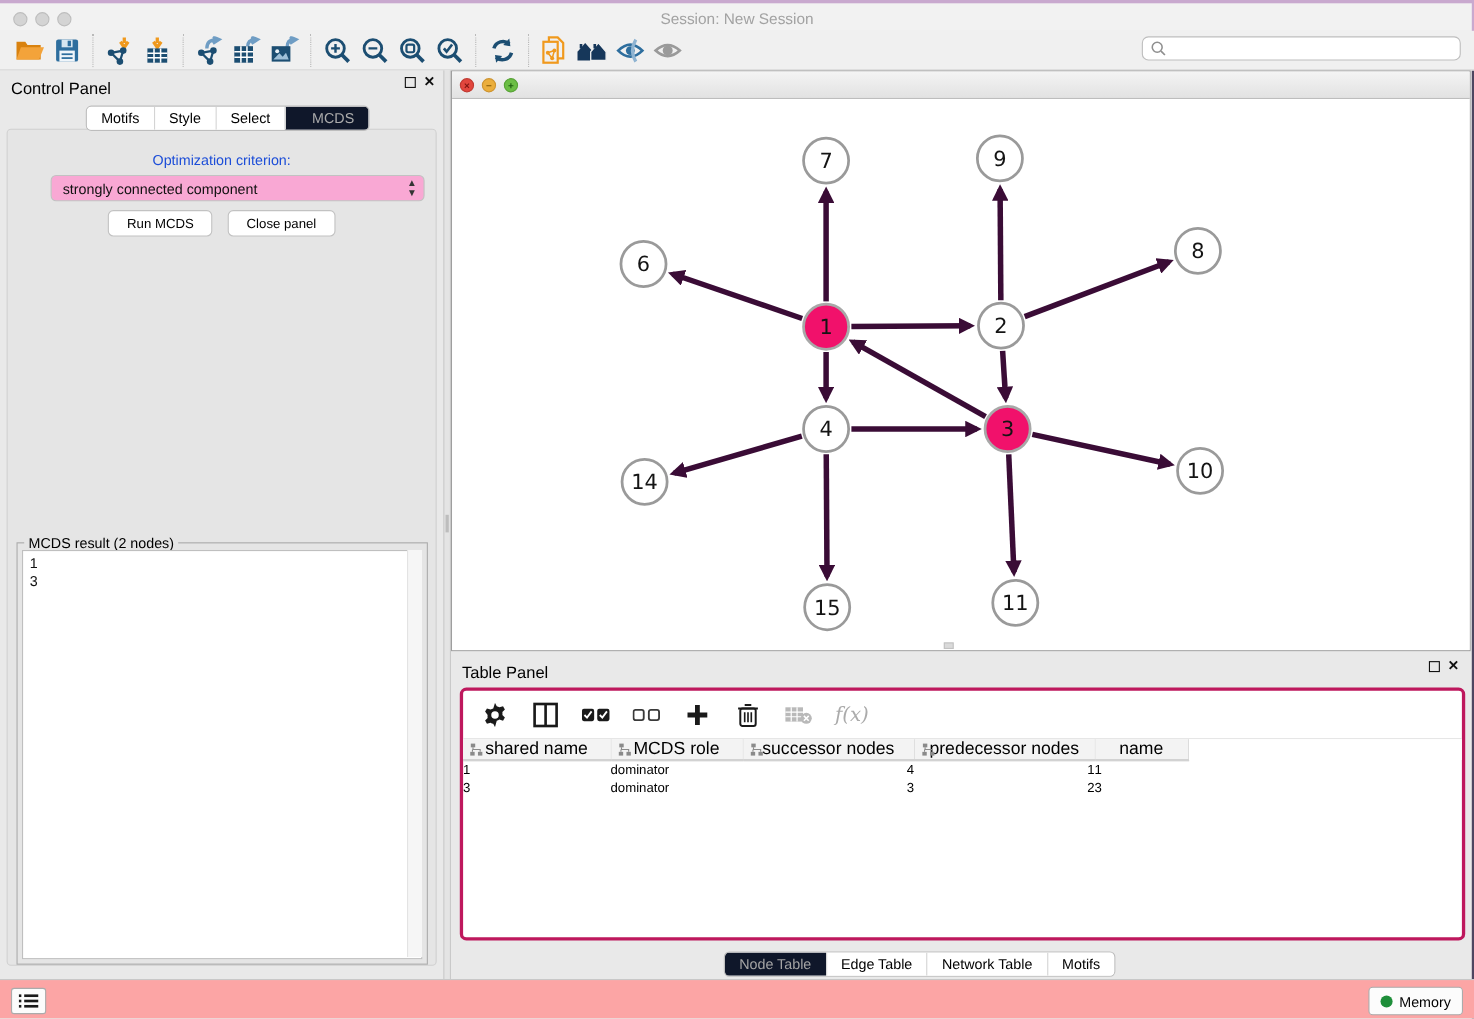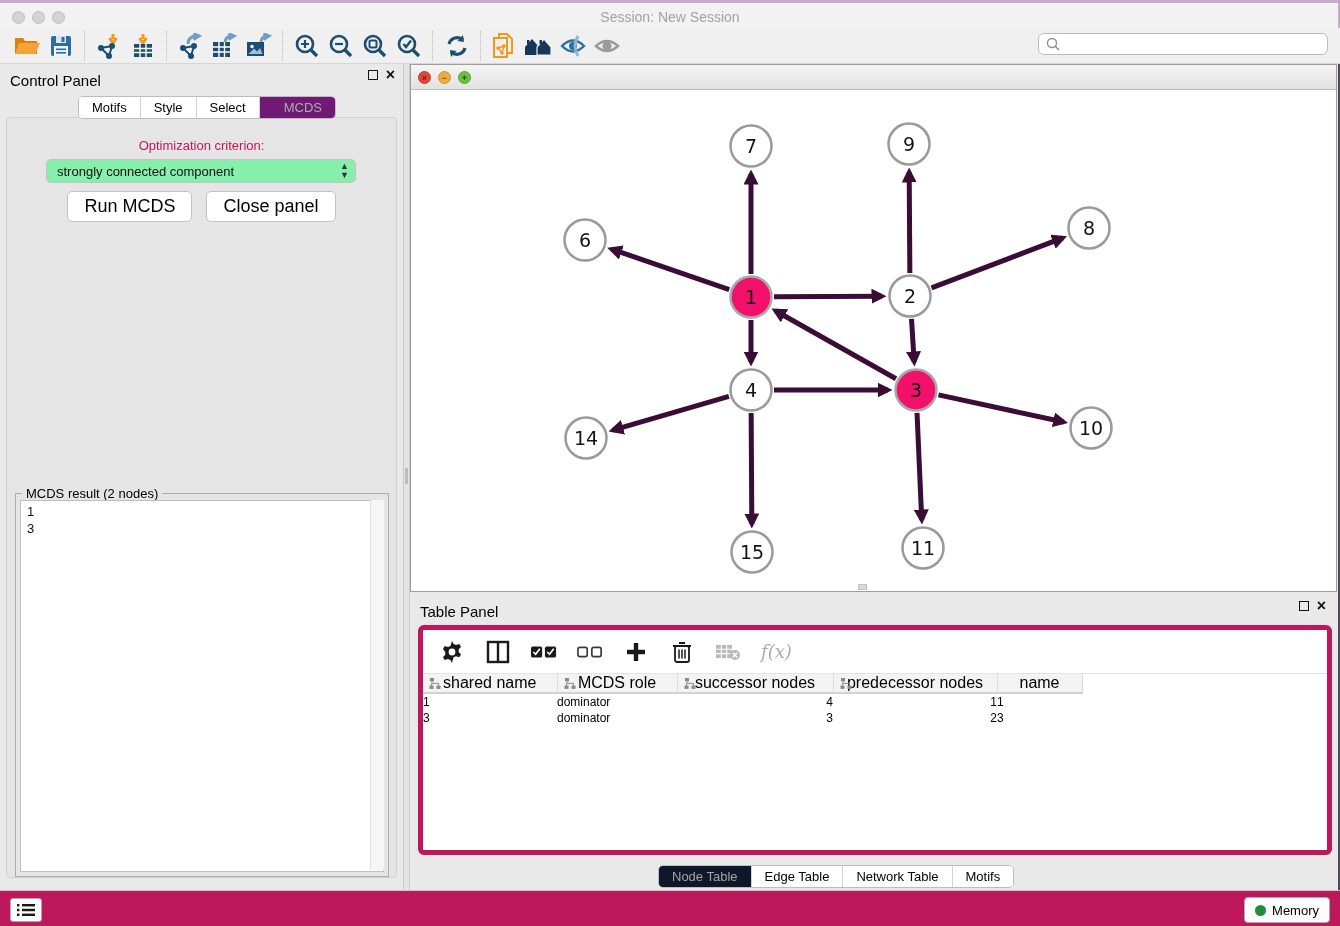--- a/index.html
+++ b/index.html
@@ -27,29 +27,29 @@
   .searchbox input{border:none;outline:none;flex:1;font-size:13px;font-family:"Liberation Sans",sans-serif;background:transparent;}
   
   .cp-header{position:absolute;left:0;top:64px;width:403px;height:30px;}
   .panel-title{font-size:15px;color:#000;position:absolute;left:10px;top:8px;}
   .panel-btns{position:absolute;right:8px;top:6px;display:flex;gap:8px;align-items:center;}
   .float-icon{width:10px;height:10px;border:1.5px solid #111;box-sizing:border-box;display:inline-block;}
   .close-icon{font-size:16px;font-weight:bold;color:#111;line-height:10px;}
   .seg-tabs{position:absolute;display:flex;border:1px solid #BDBDBD;border-radius:5px;overflow:hidden;background:#fff;}
   .seg-tabs .seg{padding:3px 13px;font-size:13px;background:#fff;color:#000;border-left:1px solid #D4D4D4;cursor:default;}
   .seg-tabs .seg:first-child{border-left:none;}
-  .seg-tabs .seg.active{background:#701a75;color:#ABABAB;padding-left:24px;}
+  .seg-tabs .seg.active{background:#0f172a;color:#ABABAB;padding-left:24px;}
   .cp-tabs{left:78px;top:96px;z-index:3;}
   .cp-body{position:absolute;left:6px;top:117px;width:391px;height:761px;background:#E5E5E5;
     border:1px solid #D0D0D0;border-radius:4px;box-sizing:border-box;}
-  .opt-label{position:absolute;left:0;top:20px;width:100%;text-align:center;font-size:13px;color:#be185d;}
-  .dropdown{position:absolute;left:39px;top:41px;width:310px;height:24px;background:#86efac;border:1px solid #C2C2C2;
+  .opt-label{position:absolute;left:0;top:20px;width:100%;text-align:center;font-size:13px;color:#1d4ed8;}
+  .dropdown{position:absolute;left:39px;top:41px;width:340px;height:24px;background:#f9a8d4;border:1px solid #C2C2C2;
     border-radius:5px;display:flex;align-items:center;box-sizing:border-box;padding-left:10px;font-size:13px;}
   .dd-stepper{position:absolute;right:6px;top:2px;display:flex;flex-direction:column;line-height:9px;font-size:9px;color:#333;}
-  .btn{background:#fff;border:1px solid #C2C2C2;border-radius:5px;font-size:18px;padding:4px 16px;
+  .btn{background:#fff;border:1px solid #C2C2C2;border-radius:5px;font-size:12px;padding:4px 16px;
     font-family:"Liberation Sans",sans-serif;color:#000;}
   .cp-btnrow{position:absolute;left:0;top:73px;width:100%;display:flex;justify-content:center;gap:14px;}
   .groupbox{position:absolute;left:8px;top:375px;width:372px;height:382px;border:1px solid #ABABAB;}
   .groupbox-legend{position:absolute;left:6px;top:-8px;background:#E5E5E5;padding:0 4px;font-size:13px;color:#000;}
   .result-area{position:absolute;left:4px;top:6px;right:4px;bottom:4px;background:#fff;border:1px solid #BFBFBF;
     font-size:13px;line-height:17px;padding:2px 0 0 6px;overflow:hidden;}
   .result-scroll{position:absolute;right:0;top:0;width:13px;height:100%;background:#F6F6F6;border-left:1px solid #E3E3E3;}
   .vsplit{position:absolute;left:403px;top:64px;width:7px;height:826px;background:#E4E4E4;border-left:1px solid #C9C9C9;border-right:1px solid #C9C9C9;box-sizing:border-box;}
   .vsplit-handle{position:absolute;left:1px;top:404px;width:3px;height:16px;background:#BDBDBD;}
   
@@ -60,41 +60,41 @@
   .tl{position:absolute;top:6px;width:13px;height:13px;border-radius:50%;font-size:9px;font-weight:bold;
     display:flex;align-items:center;justify-content:center;box-sizing:border-box;}
   .tl-close{left:7px;background:#E2463D;border:1px solid #C03A32;color:#7E1410;}
   .tl-min{left:27px;background:#EBAE3C;border:1px solid #CE9430;color:#8A5E08;}
   .tl-max{left:47px;background:#6CBE45;border:1px solid #58A336;color:#1D5E10;}
   .canvas{position:absolute;left:0;top:25px;width:925px;height:501px;background:#fff;}
   .canvas-handle{position:absolute;left:447px;bottom:1px;width:9px;height:6px;background:#DADADA;border:1px solid #C2C2C2;box-sizing:border-box;}
   
   .tp-header{position:absolute;left:410px;top:595px;width:930px;height:28px;}
   .tp-card{position:absolute;left:418px;top:625px;width:914px;height:230px;background:#fff;
-    border:5px solid #be185d;border-radius:6px;box-sizing:border-box;overflow:hidden;}
+    border:3px solid #be185d;border-radius:6px;box-sizing:border-box;overflow:hidden;}
   .tp-toolbar{height:43px;display:flex;align-items:center;gap:20px;padding-left:16px;border-bottom:1px solid #E4E4E4;}
   .tp-toolbar .tbtn{width:26px;height:26px;}
   .fx-label{font-size:18px;font-family:"DejaVu Serif",serif;font-style:italic;color:#ABABAB;}
   table.node-table{border-collapse:collapse;width:100%;table-layout:fixed;font-size:12px;}
   table.node-table col.c0{width:134px}table.node-table col.c1{width:120px}
   table.node-table col.c2{width:156px}table.node-table col.c3{width:164px}
   table.node-table col.c4{width:85px}
   table.node-table th{background:#F3F3F3;border-right:1px solid #DCDCDC;border-bottom:2px solid #D2D2D2;
     font-weight:normal;height:18px;position:relative;text-align:center;font-size:16px;color:#000;padding:0;}
   table.node-table th .hicon{position:absolute;left:6px;top:3px;}
   table.node-table td{height:16px;padding:0;color:#000;border:none;}
   td.c0{padding-left:8px;text-align:left;}
   td.c1{padding-left:8px;text-align:left;}
   td.c2{padding-right:13px;text-align:right;}
   td.c3{padding-right:19px;text-align:right;}
   td.c4{padding-left:10px;text-align:left;}
   .tp-tabs{left:658px;top:865px;z-index:3;}
   .seg-tabs .seg.tab-dim{background:#0f172a;color:#A4A4A4;}
   
-  .statusbar{position:absolute;left:0;top:890px;width:100%;height:36px;background:#be185d;border-top:1px solid #C8C8C8;box-sizing:border-box;}
+  .statusbar{position:absolute;left:0;top:890px;width:100%;height:36px;background:#fca5a5;border-top:1px solid #C8C8C8;box-sizing:border-box;}
   .sb-left-btn{position:absolute;left:10px;top:7px;width:30px;height:22px;background:#FCFCFC;border:1px solid #ABABAB;
     border-radius:3px;display:flex;align-items:center;justify-content:center;}
   .memory-btn{position:absolute;right:10px;top:6px;height:24px;background:#FCFCFC;border:1px solid #ABABAB;border-radius:4px;
     display:flex;align-items:center;gap:6px;padding:0 10px;font-size:13px;color:#000;}
   .mem-dot{width:11px;height:11px;border-radius:50%;background:#1E8E3A;}
   svg{display:block}
 </style>
 </head>
 <body>
 

